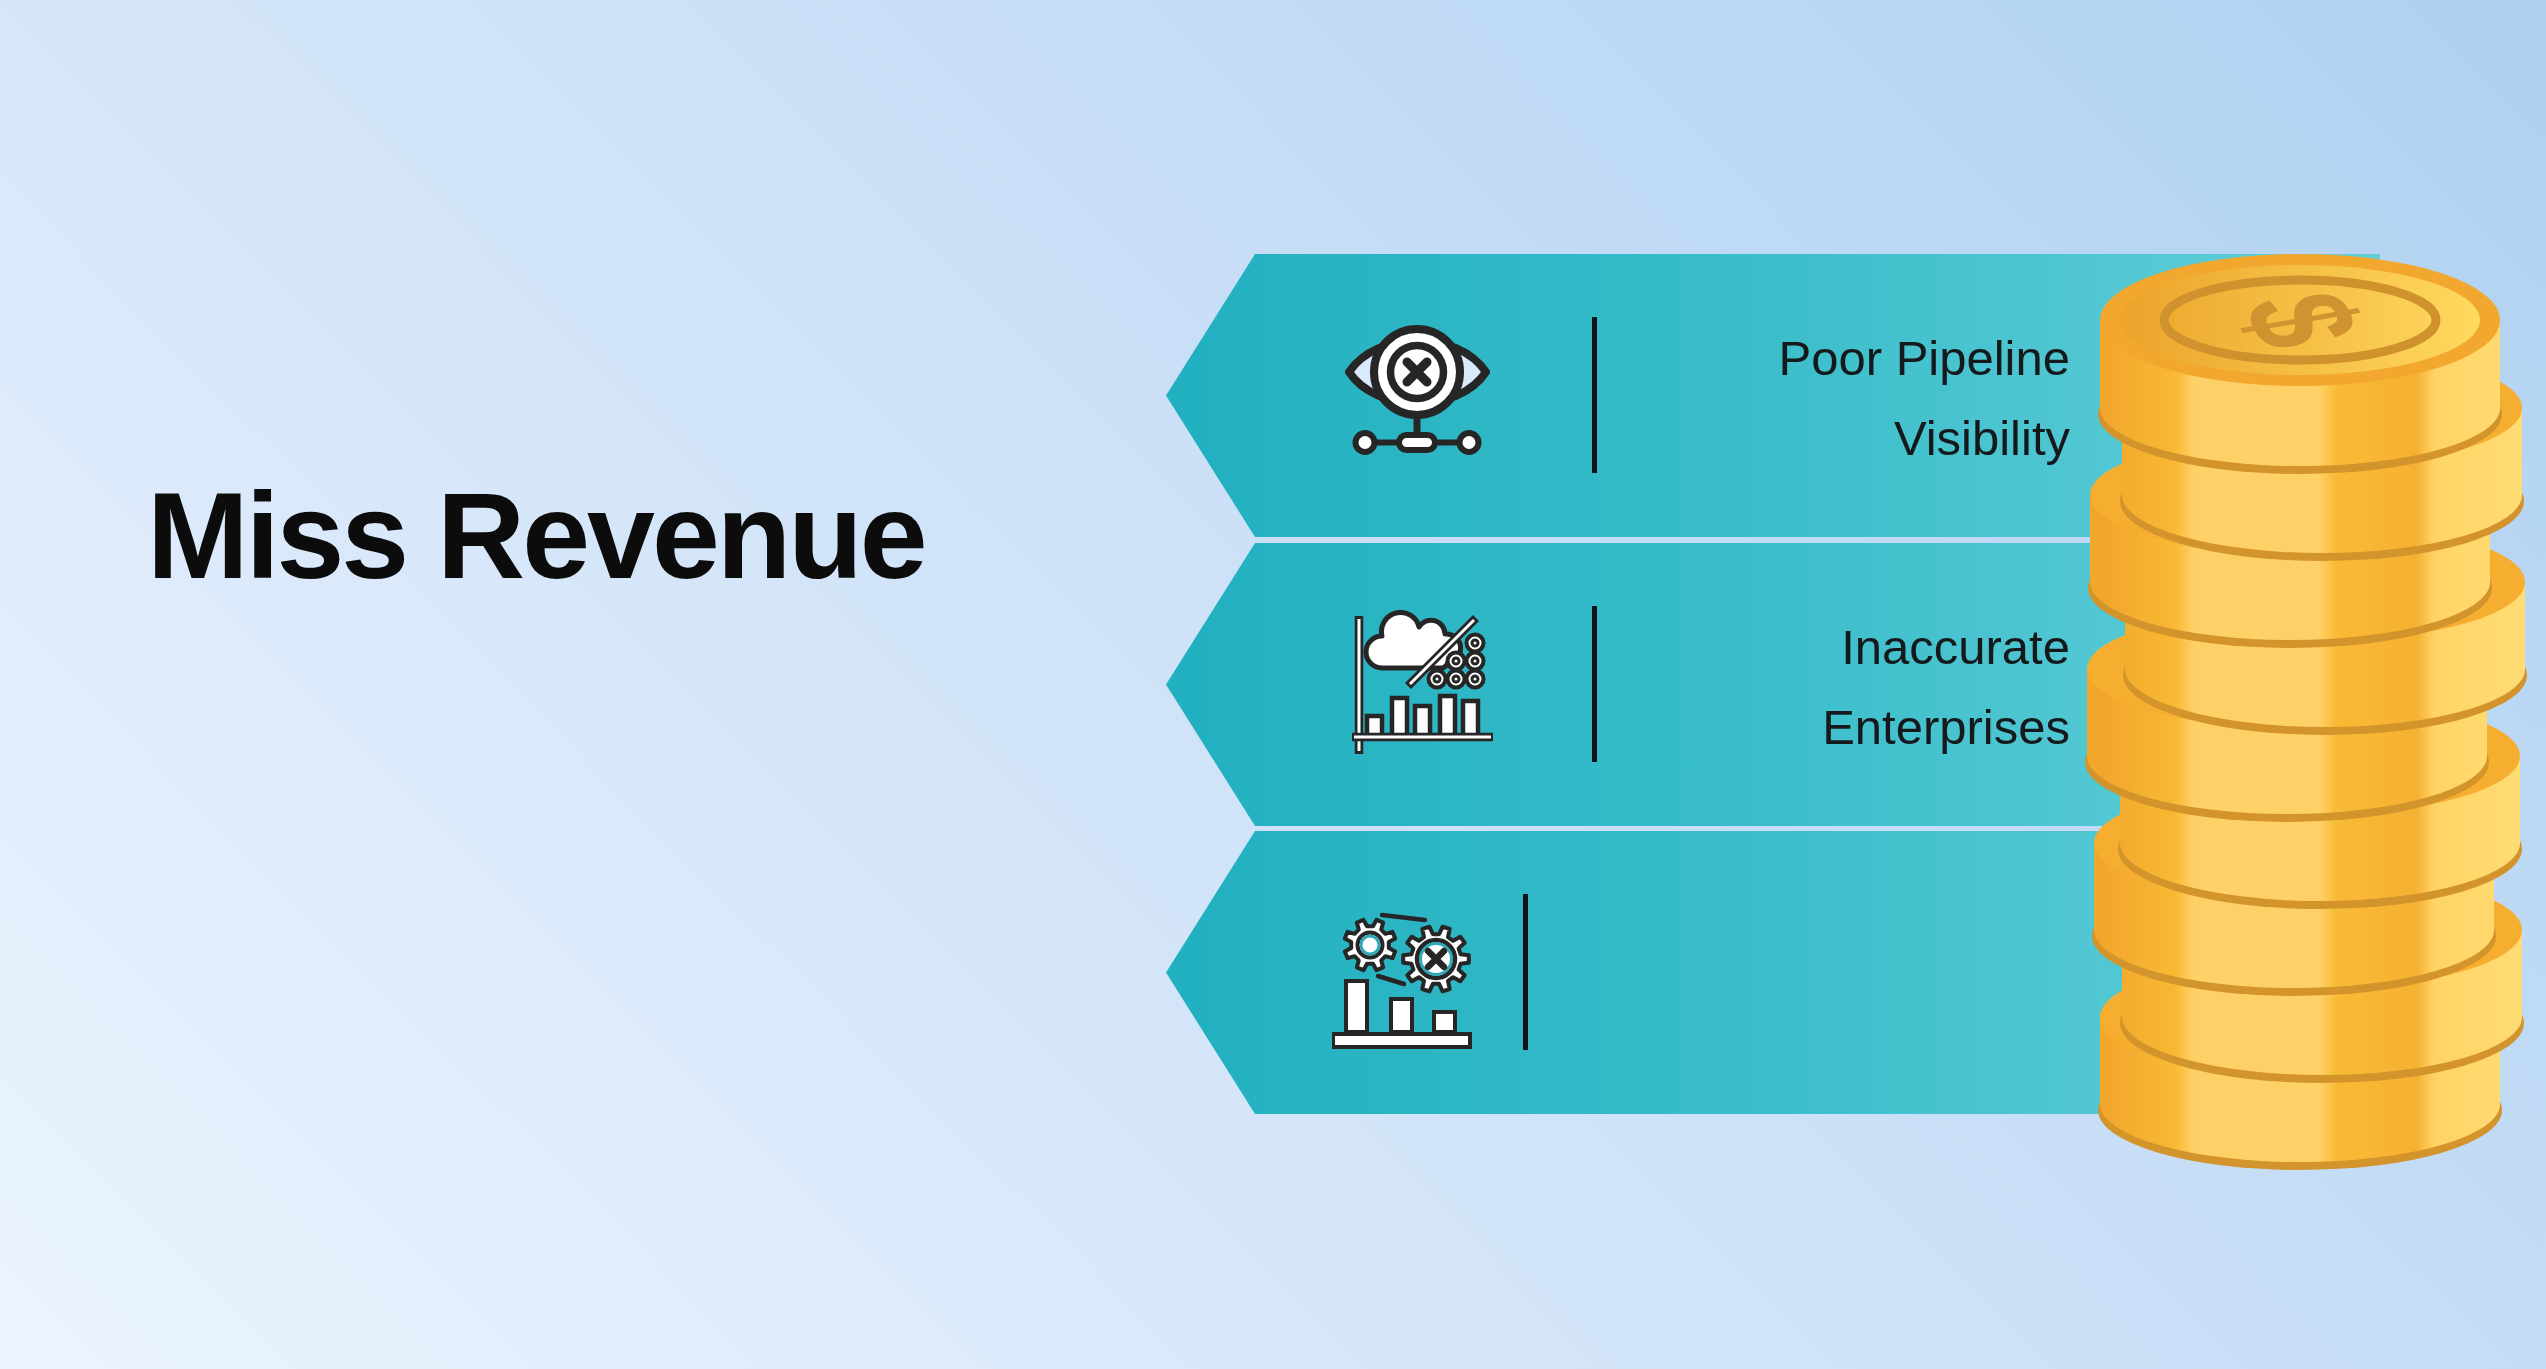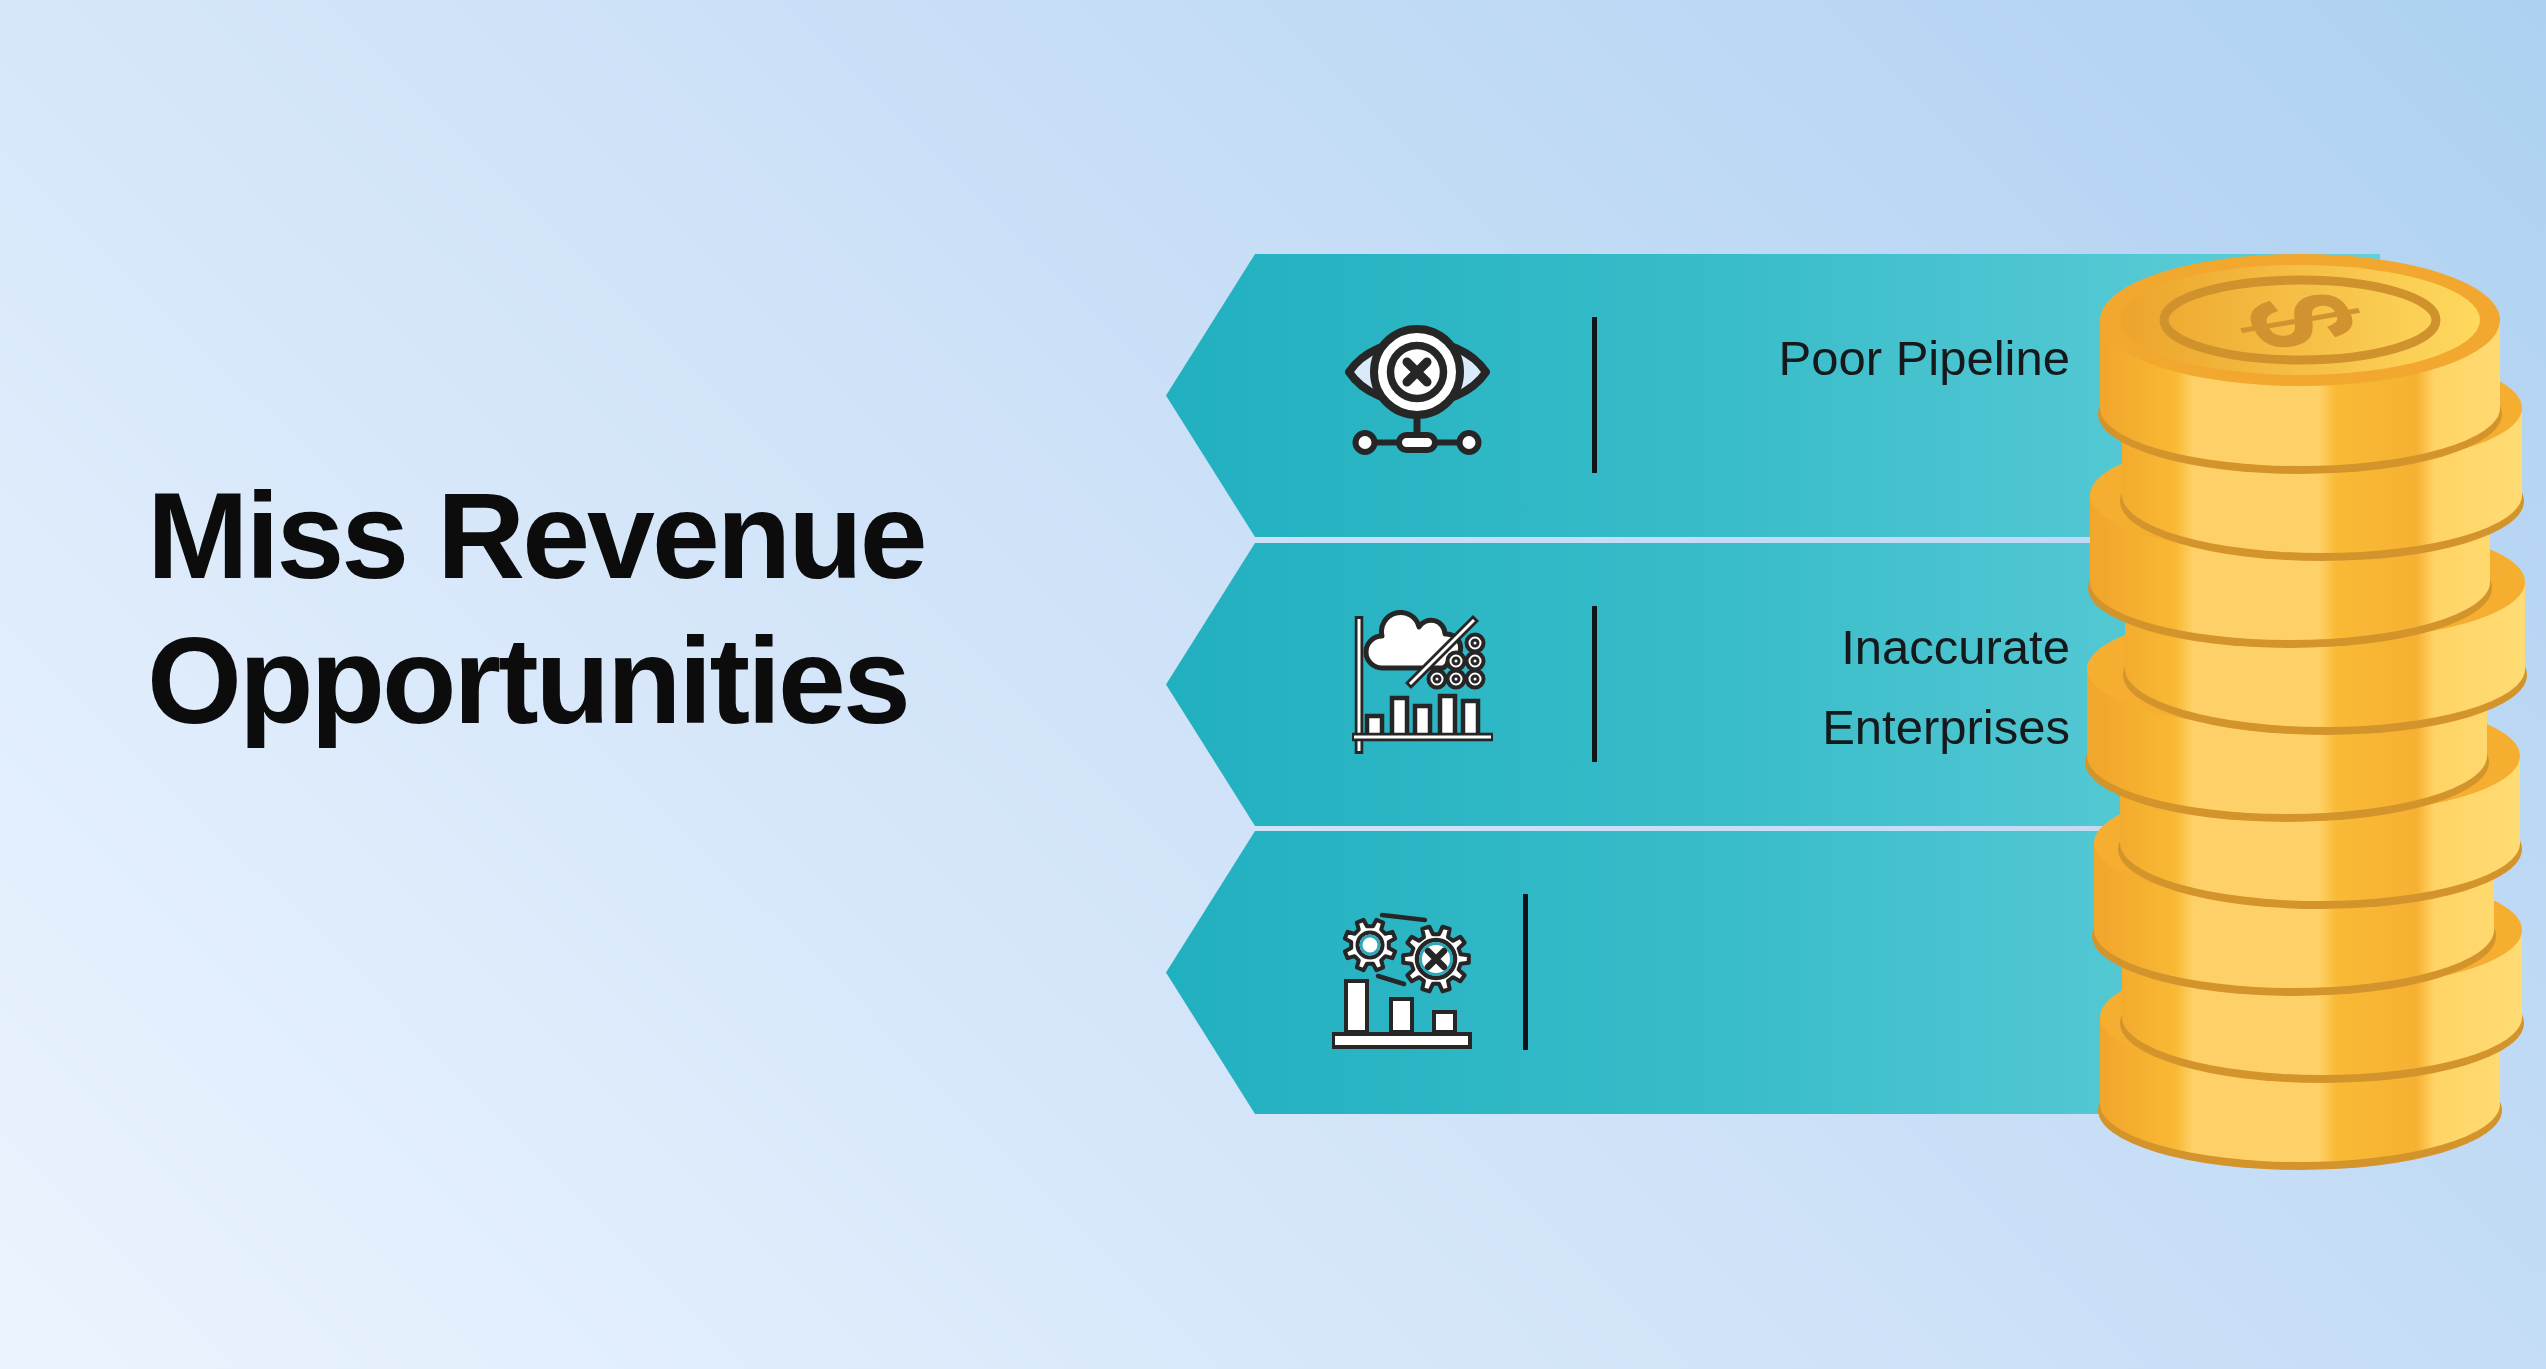--- a/index.html
+++ b/index.html
@@ -24,33 +24,33 @@
   .icon.i1{left:1345px;top:322px;} .icon.i2{left:1352px;top:610px;} .icon.i3{left:1332px;top:903px;}
   .coins{position:absolute;left:2080px;top:140px;}
 </style>
 </head>
 <body>
 
 <div class="stage">
 
   <div class="title">
     <div>Miss Revenue</div>
-    <div>Opportunities</div>
   </div>
 
   <div class="banner b1"></div>
   <div class="banner b2"></div>
   <div class="banner b3"></div>
 
   <div class="sep s1"></div>
   <div class="sep s2"></div>
   <div class="sep s3"></div>
 
   <div class="btext t1">
     <div>Poor Pipeline</div>
+    <div>Visibility</div>
   </div>
   <div class="btext t2">
     <div>Inaccurate</div>
     <div>Enterprises</div>
   </div>
 
   <svg class="icon i1" width="145" height="136" viewBox="0 0 145 136">
     <path d="M4 50 C 32 8, 113 8, 141 50 C 113 92, 32 92, 4 50 Z" fill="#d9eafa" stroke="#262626" stroke-width="8" stroke-linejoin="round"></path>
     <circle cx="72" cy="50" r="43" fill="#ffffff" stroke="#262626" stroke-width="8"></circle>
     <circle cx="72" cy="50" r="26.5" fill="#ffffff" stroke="#262626" stroke-width="7.5"></circle>

